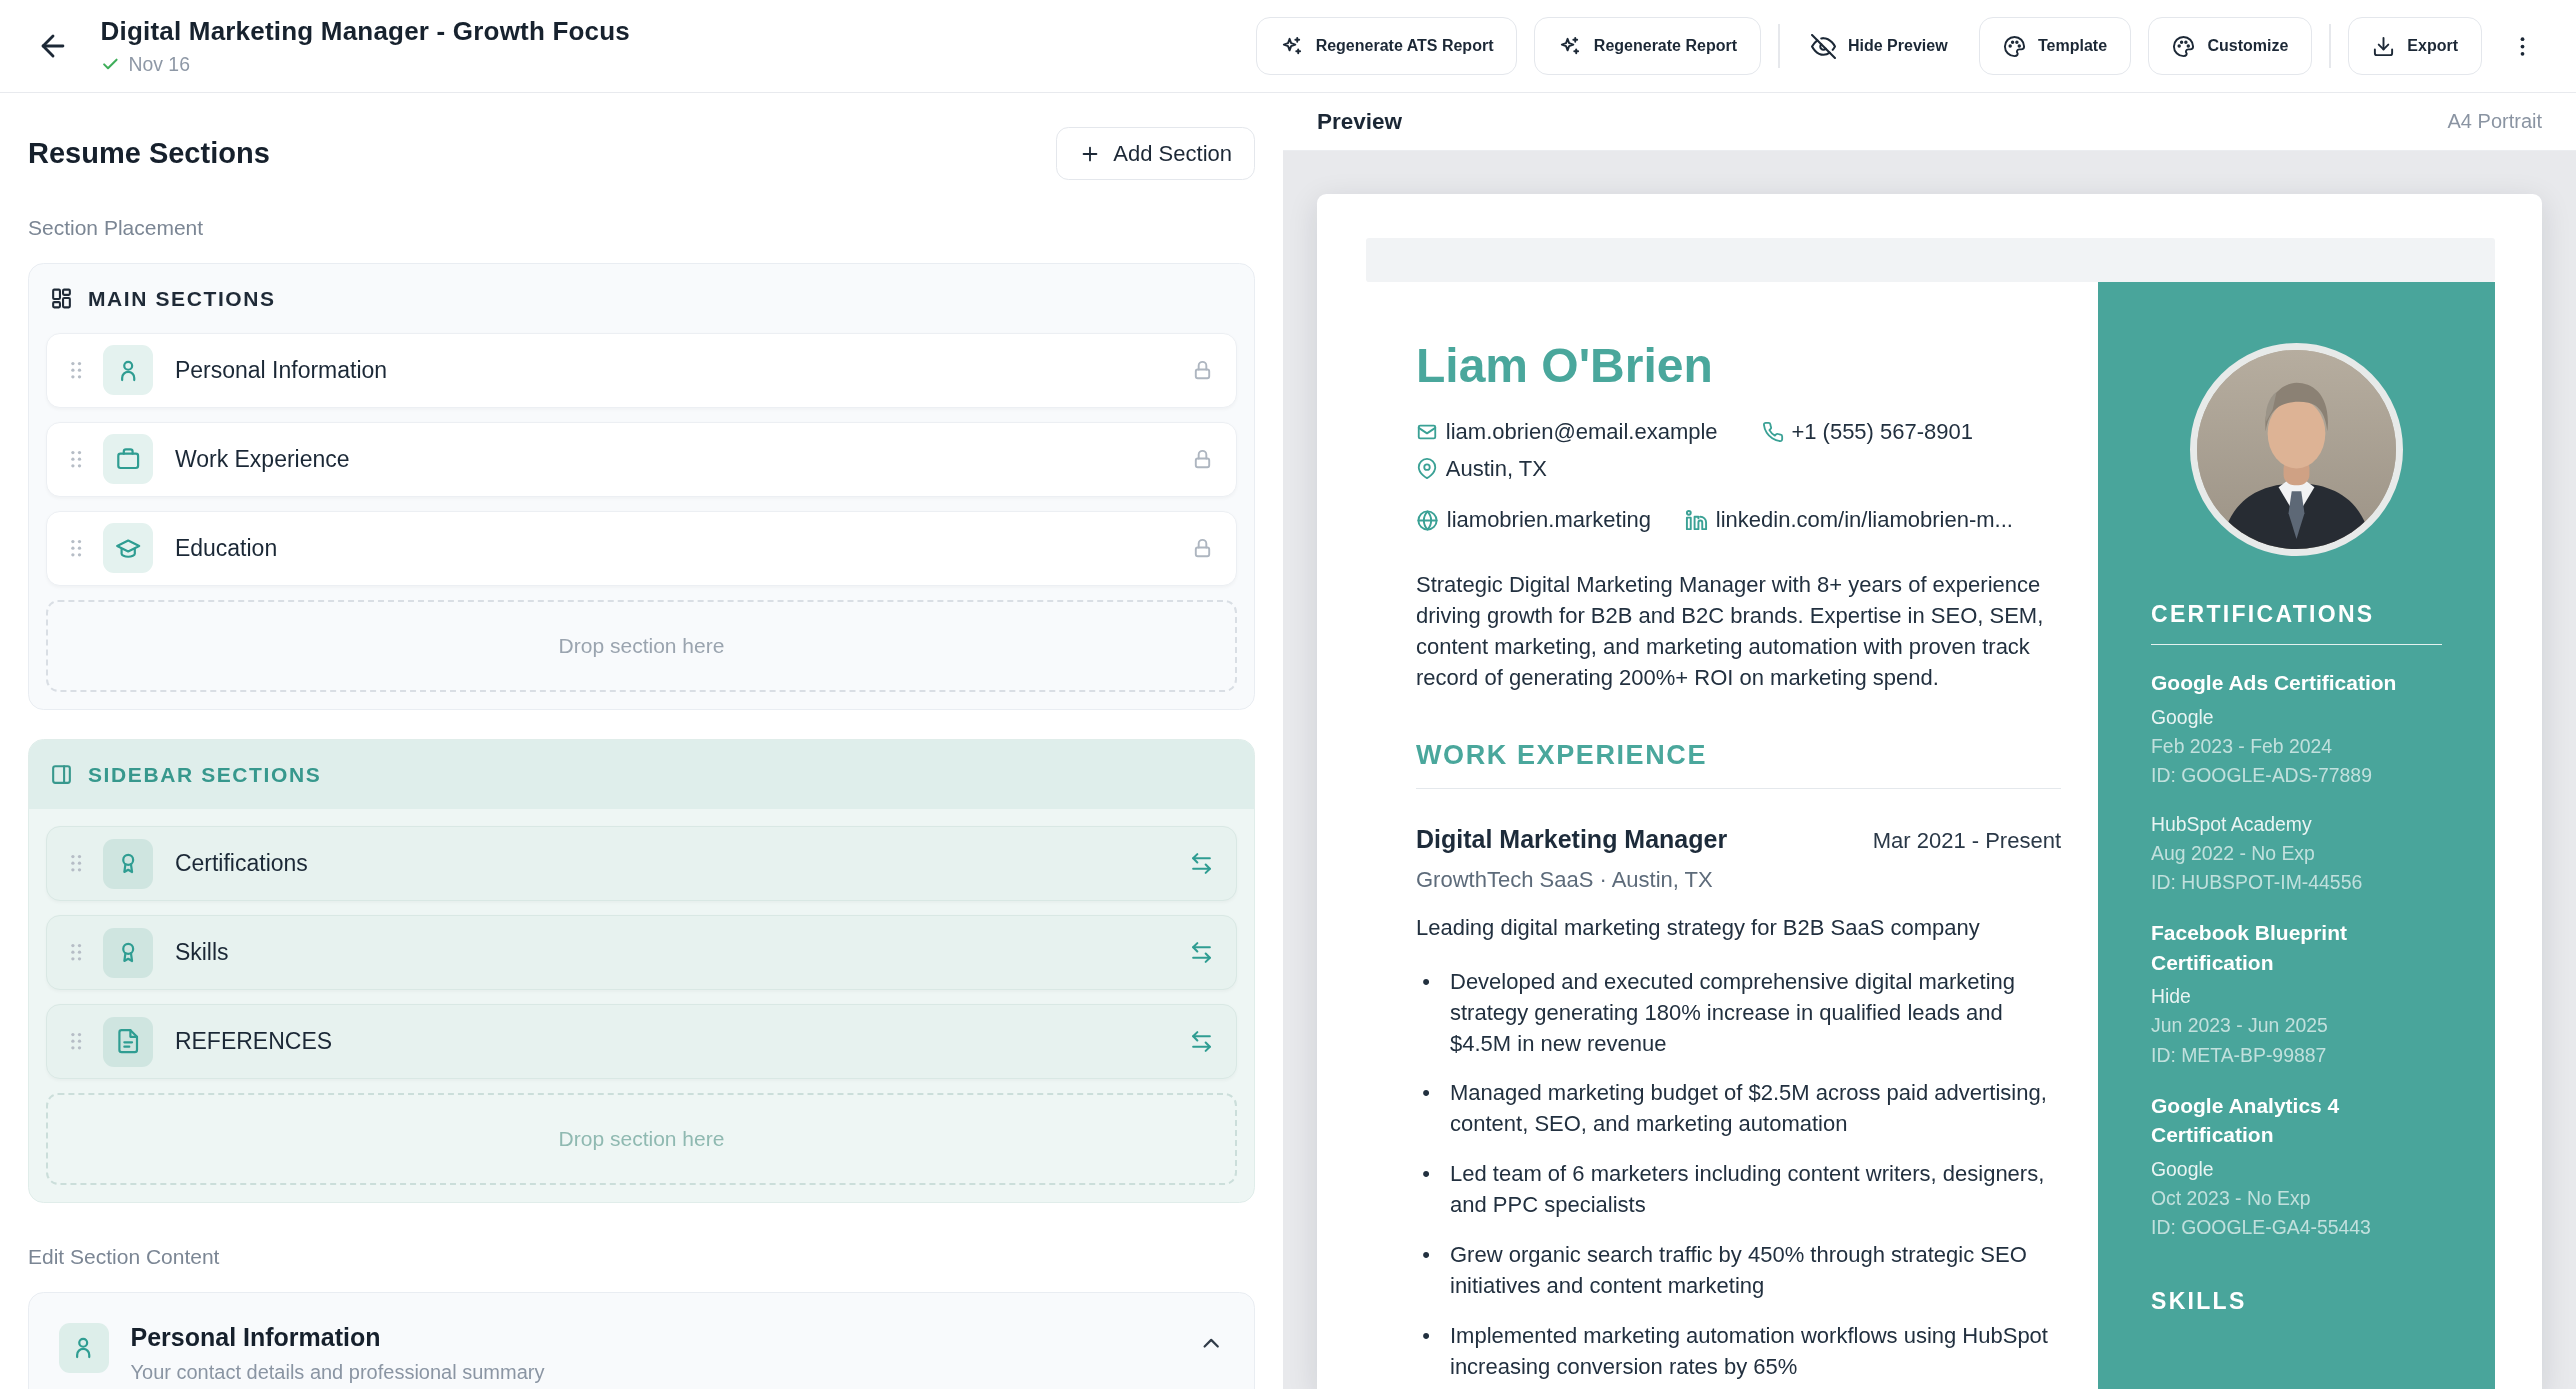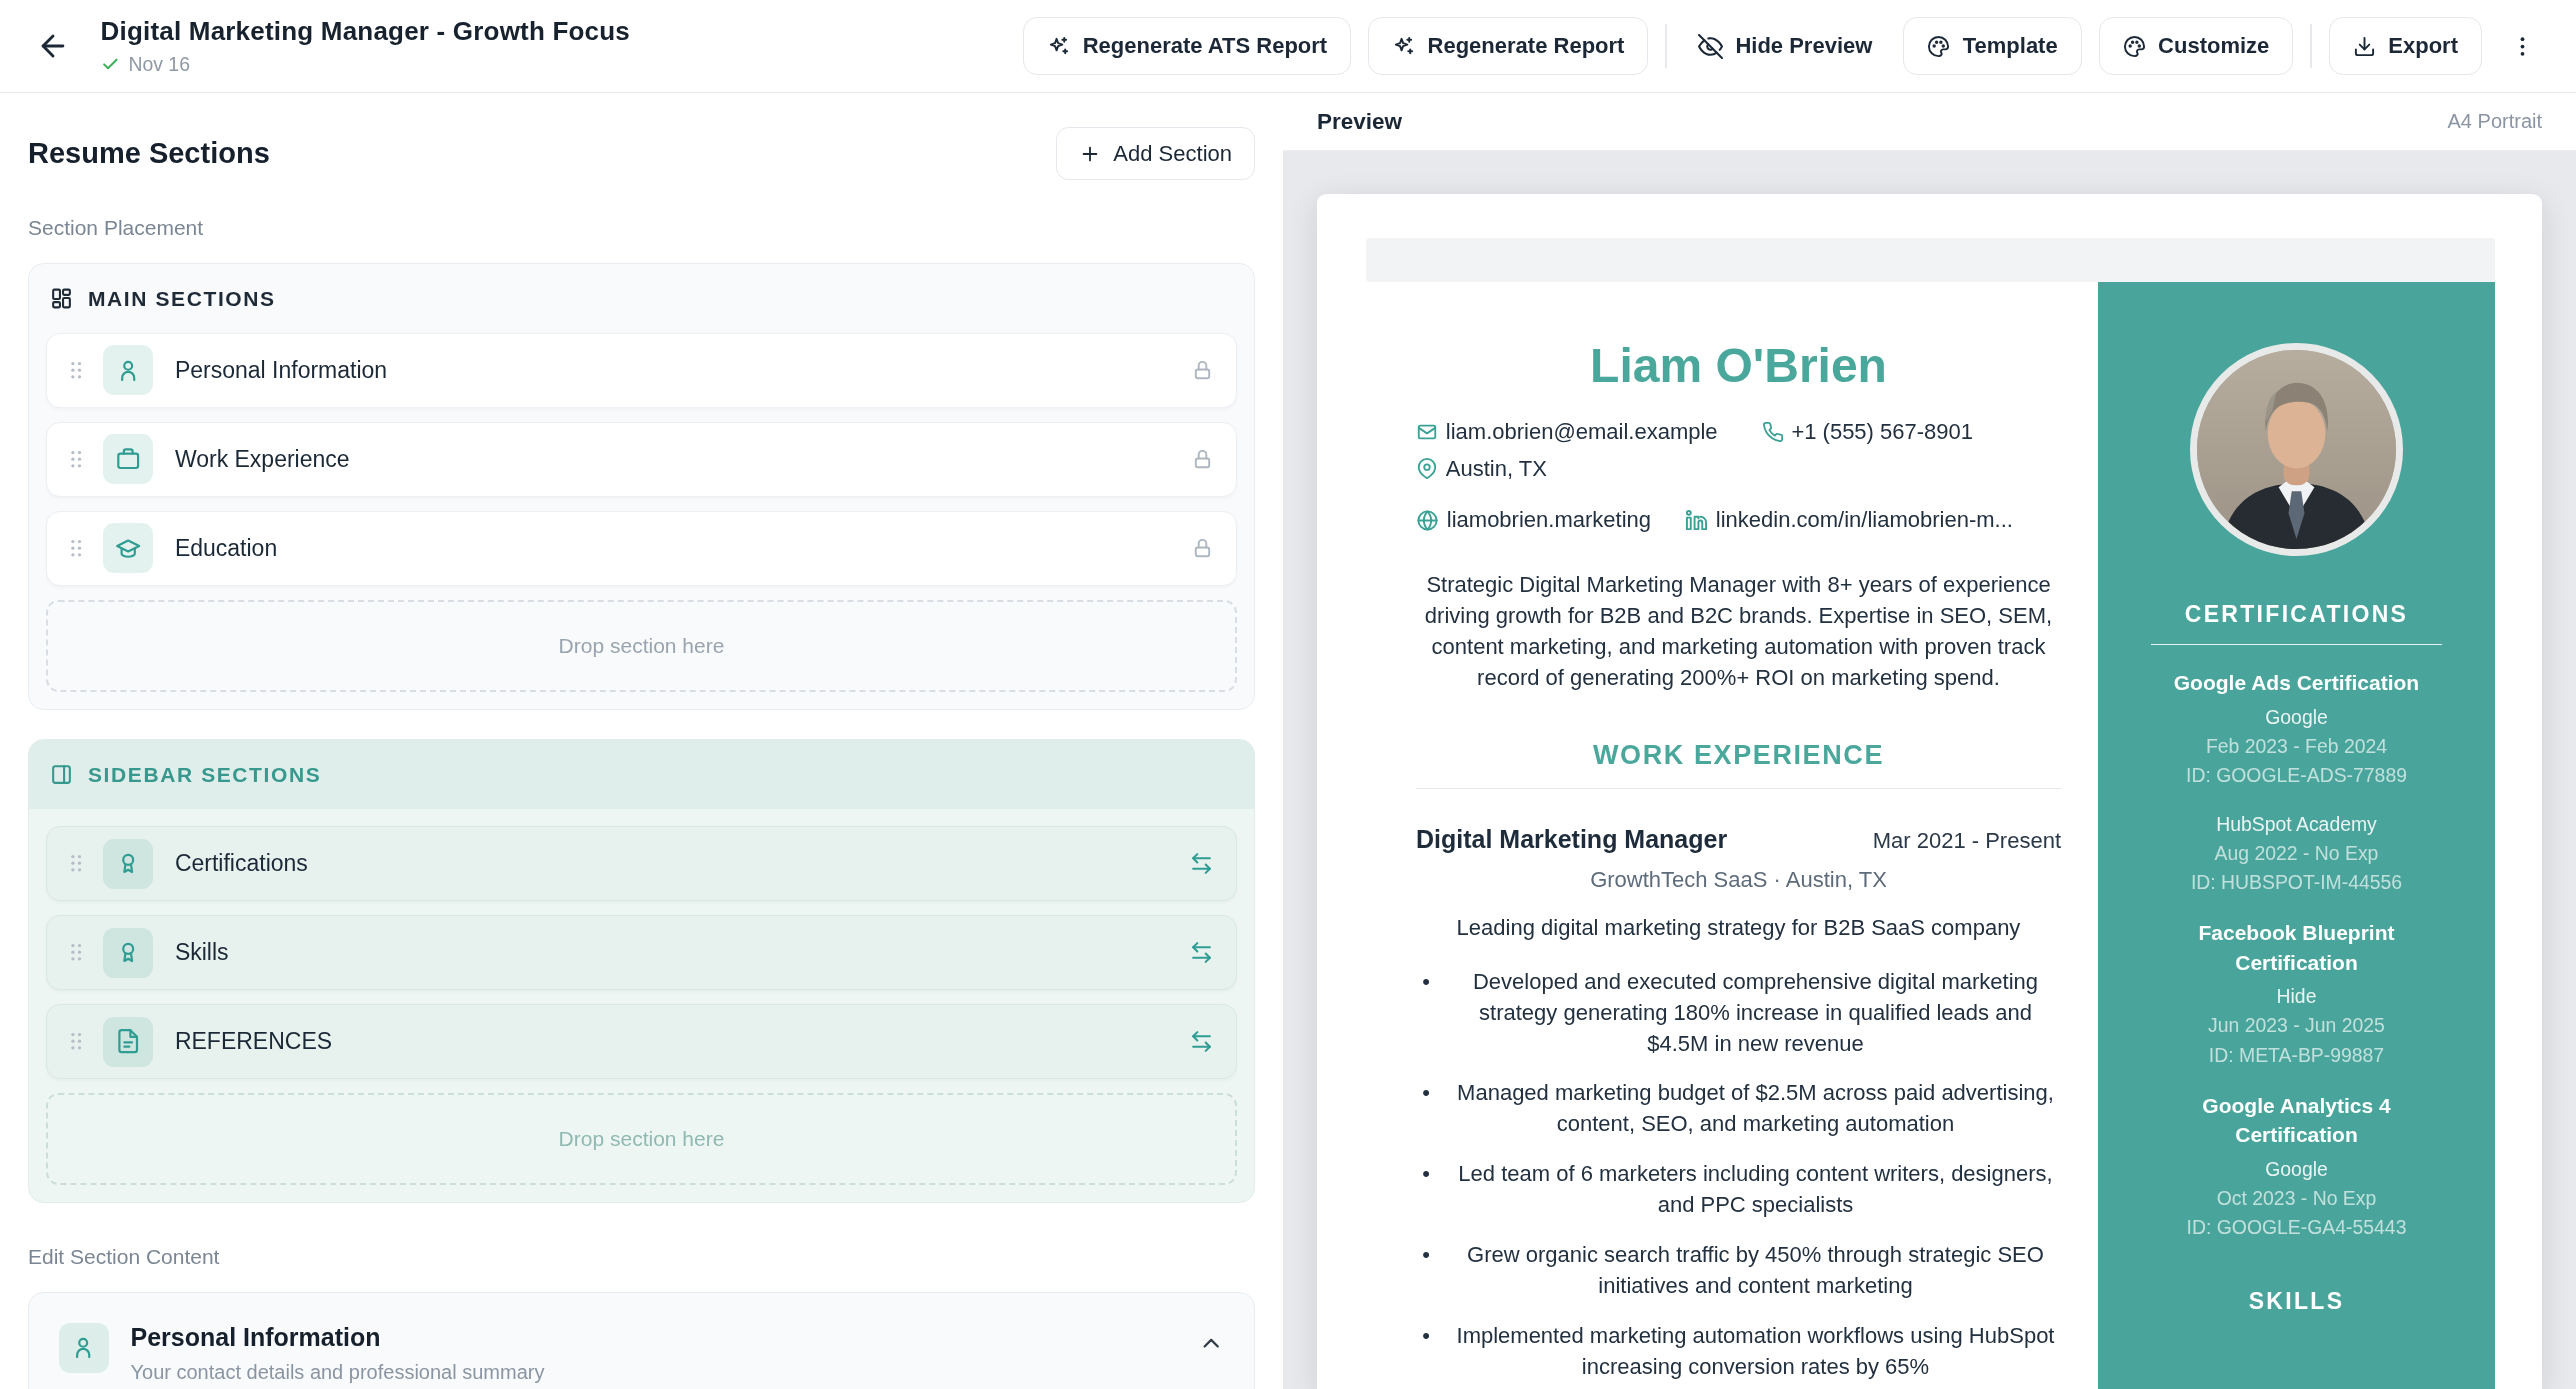--- a/index.html
+++ b/index.html
@@ -18,21 +18,21 @@
     display:flex;align-items:center;padding:0 34px;}
   .back-btn{width:37px;height:37px;display:flex;align-items:center;justify-content:center;
     color:#1c2836;cursor:pointer;flex:0 0 auto;}
   .title-block{margin-left:29.5px;}
   .doc-title{font-size:26px;font-weight:700;color:#17222e;letter-spacing:0.2px;}
   .doc-sub{display:flex;align-items:center;gap:9.3px;margin-top:6.2px;}
   .doc-sub .check{color:var(--success);}
   .doc-date{font-size:19.4px;color:#8e98a6;}
   .topbar-spacer{flex:1}
   .tb-btn{height:58px;border:1.6px solid #e4e7ec;border-radius:14px;background:#fff;
-    display:flex;align-items:center;gap:12.4px;padding:0 23px;font-size:22px;font-weight:600;
+    display:flex;align-items:center;gap:12.4px;padding:0 23px;font-size:16px;font-weight:600;
     color:#1c2836;margin-left:17px;cursor:pointer;white-space:nowrap;}
   .tb-btn.borderless{border:none;padding:0 14px;}
   .tb-divider{width:1.6px;height:44px;background:#e6e8ec;margin-left:17px;}
   .kebab{margin-left:20px;width:40px;height:58px;display:flex;align-items:center;justify-content:center;
     color:#1c2836;cursor:pointer;}
 
   
   .main{display:flex;height:1297px;}
   .left-panel{width:1283px;flex:0 0 auto;padding:34px 28px 0 28px;background:#fff;overflow:hidden;}
   .right-panel{flex:1;display:flex;flex-direction:column;background:#e8e9ec;min-width:0;}
@@ -75,21 +75,21 @@
   .edit-sub{margin-top:9.3px;font-size:20px;color:#8a95a3;}
   .chev{color:#313c49;margin-top:7.8px;cursor:pointer;}
 
   
   .pv-head{height:58px;background:#fff;border-bottom:0.8px solid #ebedf0;display:flex;
     align-items:center;justify-content:space-between;padding:0 34px;flex:0 0 auto;}
   .pv-title{font-size:22.5px;font-weight:600;color:#1b2735;}
   .pv-format{font-size:20px;color:#8a94a2;}
   .pv-area{flex:1;overflow:hidden;display:flex;justify-content:center;}
   .page{width:1225px;margin-top:43px;background:#fff;border-radius:9.3px 9.3px 0 0;
-    box-shadow:0 7.8px 31px rgba(16,24,40,.12);position:relative;overflow:hidden;text-align:center;}
+    box-shadow:0 7.8px 31px rgba(16,24,40,.12);position:relative;overflow:hidden;}
   .page-band{margin:44px 47px 0 49px;height:44px;background:#f1f3f5;border-radius:3.1px;}
 
   .r-main{margin-left:99px;width:645px;}
   .r-name{margin-top:56px;font-size:48px;font-weight:700;color:var(--accent-text);}
   .c-row{display:flex;align-items:center;gap:44px;margin-top:26.4px;}
   .c-row.tight{margin-top:11px;}
   .c-row.spaced{margin-top:25px;gap:34px;}
   .c-item{display:flex;align-items:center;gap:7.8px;font-size:22px;color:#22303f;}
   .c-item .cicon{color:#3aa195;flex:0 0 auto;}
   .r-summary{margin-top:36px;font-size:22px;line-height:31px;color:#22303f;}

